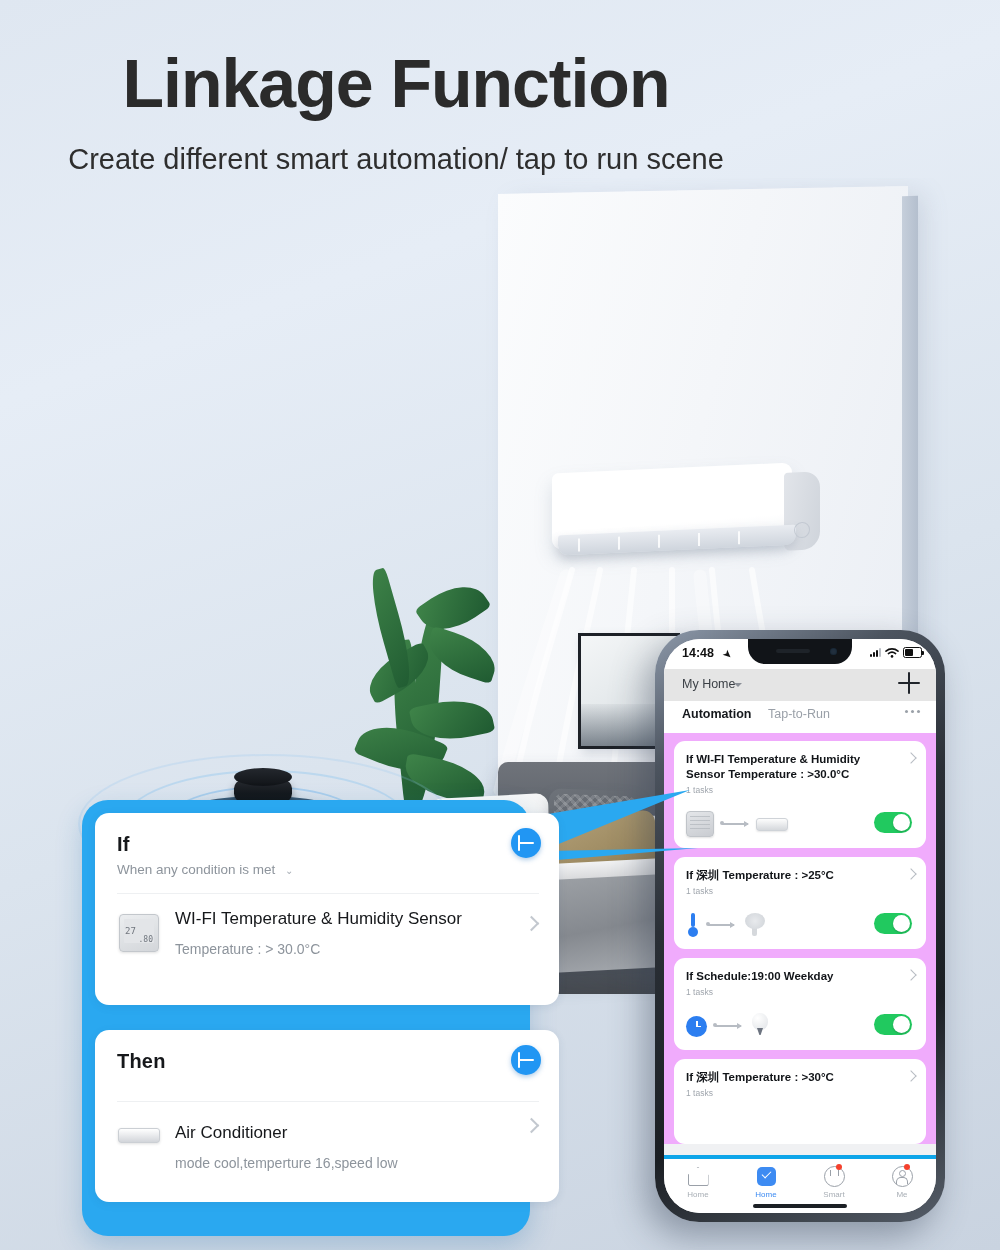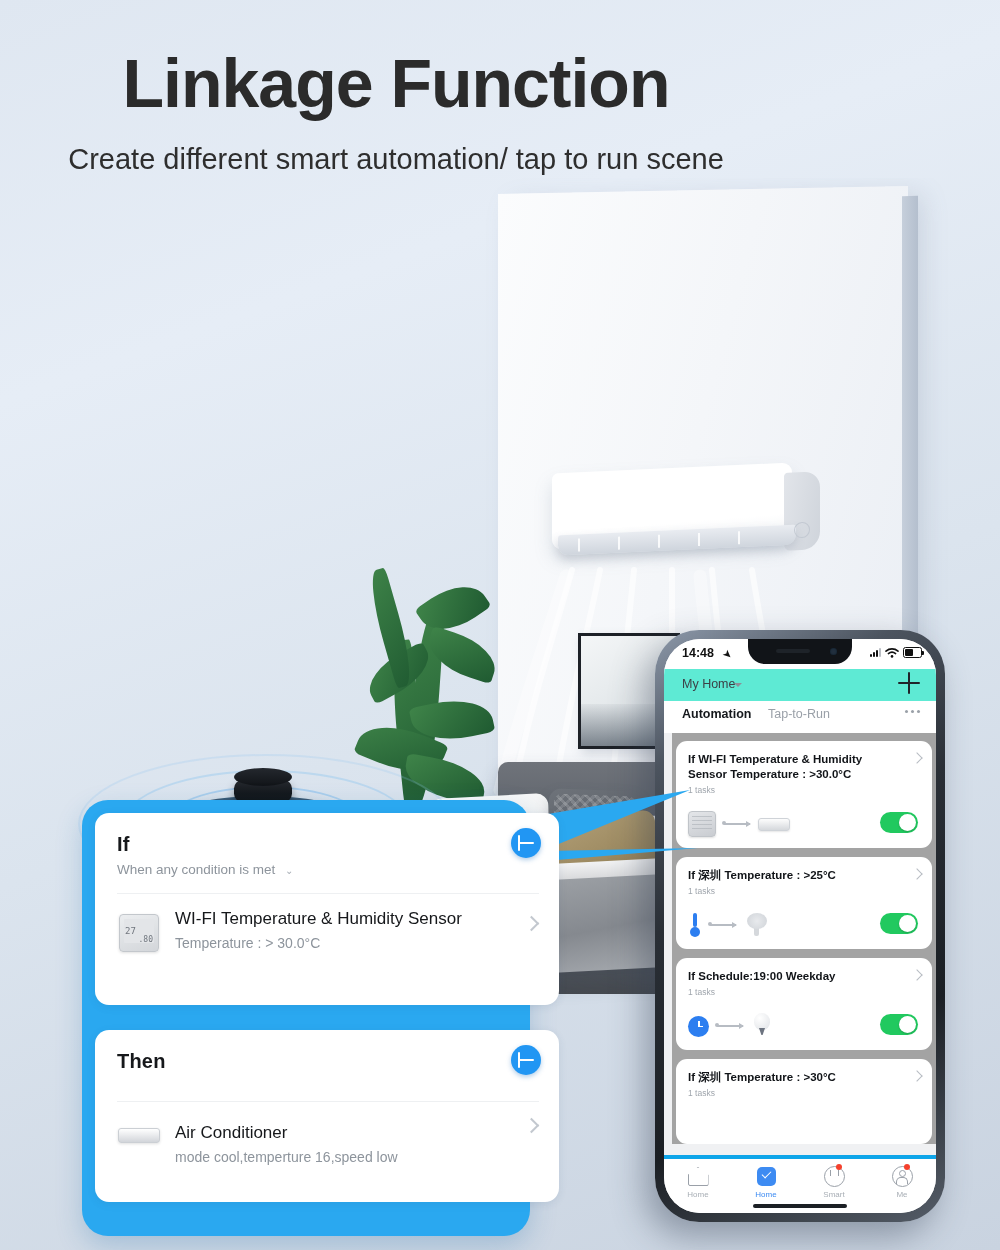--- a/index.html
+++ b/index.html
@@ -165,36 +165,36 @@
   .sig i{width:2px;background:#111;border-radius:1px;}
   .sig i:nth-child(1){height:3px;}
   .sig i:nth-child(2){height:5px;}
   .sig i:nth-child(3){height:7px;}
   .sig i:nth-child(4){height:9px;background:#b9bdc3;}
   .batt{width:17px;height:9px;border:1px solid #111;border-radius:2.5px;position:relative;}
   .batt::after{content:"";position:absolute;right:-3px;top:2.5px;width:1.6px;height:4px;background:#111;border-radius:0 1px 1px 0;}
   .batt i{position:absolute;left:1px;top:1px;bottom:1px;width:8px;background:#111;border-radius:1px;}
 
   .appbody{position:relative;background:#fff;}
-  .home-row{height:32px;position:relative;background:#5eead4;}
+  .home-row{height:32px;position:relative;background:#e5e5e5;}
   .home-name{position:absolute;left:18px;top:8px;font-size:12.5px;color:#3c4147;}
   .home-caret{position:absolute;left:70px;top:14px;width:0;height:0;border-left:4px solid transparent;border-right:4px solid transparent;border-top:4px solid #8b9098;}
   .plus-btn{position:absolute;right:16px;top:3px;width:22px;height:22px;}
   .plus-btn::before,.plus-btn::after{content:"";position:absolute;background:#20242a;border-radius:1px;}
   .plus-btn::before{left:0;top:10px;width:22px;height:2px;}
   .plus-btn::after{left:10px;top:0;width:2px;height:22px;}
 
   .tabs-row{height:32px;position:relative;background:#fff;}
   .tab{position:absolute;top:6px;font-size:12.5px;}
   .tab.active{left:18px;color:#15181c;font-weight:bold;}
   .tab.inactive{left:104px;color:#9aa0a8;}
   .dots{position:absolute;right:16px;top:9px;display:flex;gap:3px;}
   .dots i{width:3px;height:3px;border-radius:50%;background:#9aa0a8;}
 
-  .scroll-area{background:#a3a3a3;padding:8px 4px 0;margin-left:8px;}
+  .scroll-area{background:#f0abfc;padding:8px 10px 0;}
   .auto-card{background:#fff;border-radius:11px;margin-bottom:9px;padding:11px 12px 10px;position:relative;}
   .auto-title{font-size:11.5px;font-weight:bold;color:#111418;line-height:15px;padding-right:20px;}
   .auto-sub{font-size:8.5px;color:#a0a6ad;margin-top:3px;}
   .chev{position:absolute;right:11px;top:13px;width:7px;height:7px;border-right:1.6px solid #b7bcc3;border-top:1.6px solid #b7bcc3;transform:rotate(45deg);}
   .dev-row{display:flex;align-items:center;margin-top:15px;height:28px;position:relative;}
   .arrow-ico{width:26px;margin:0 8px;display:flex;align-items:center;}
   .arrow-ico .ln{flex:1;height:1.3px;background:#b7bcc3;position:relative;}
   .arrow-ico .ln::before{content:"";position:absolute;left:-2px;top:-2px;width:4px;height:4px;border-radius:50%;background:#b7bcc3;}
   .arrow-ico .ln::after{content:"";position:absolute;right:-1px;top:-2.4px;border-left:5px solid #b7bcc3;border-top:3px solid transparent;border-bottom:3px solid transparent;}
   .toggle{position:absolute;right:2px;top:2px;width:38px;height:21px;border-radius:11px;background:#21c95f;}
@@ -263,21 +263,21 @@
   .addbtn{position:absolute;right:18px;top:15px;width:30px;height:30px;border-radius:50%;
     background:#2196f3;box-shadow:0 2px 5px rgba(25,110,190,.35);}
   .addbtn::before,.addbtn::after{content:"";position:absolute;background:#fff;border-radius:1px;}
   .addbtn::before{left:7px;top:14px;width:16px;height:2.4px;}
   .addbtn::after{left:6.8px;top:7px;width:2.4px;height:16px;}
   .divider{height:1px;background:#eef0f2;margin:16px 20px 0 22px;}
   .item-row{position:relative;padding:14px 44px 0 22px;display:flex;align-items:flex-start;}
   .item-ico{width:44px;flex:0 0 44px;display:flex;align-items:center;justify-content:center;padding-top:6px;}
   .item-txt{flex:1;padding-left:14px;}
   .item-name{font-size:17px;color:#16181b;line-height:22px;}
-  .item-desc{font-size:14px;color:#8d949c;margin-top:5px;}
+  .item-desc{font-size:14px;color:#8d949c;margin-top:11px;}
   .item-chev{position:absolute;right:22px;top:24px;width:9px;height:9px;
     border-right:2px solid #c3c8cf;border-top:2px solid #c3c8cf;transform:rotate(45deg);}
 
   .big-sensor{width:38px;height:36px;border-radius:4px;background:linear-gradient(160deg,#eceef0,#d3d6da);
     border:1px solid #c3c7cc;position:relative;box-shadow:0 1px 3px rgba(0,0,0,.13);}
   .big-sensor .lcd{position:absolute;left:4px;top:4px;right:4px;bottom:8px;background:#e3e5e8;border-radius:1px;}
   .big-sensor .n1{position:absolute;left:5px;top:11px;font-size:9px;color:#70767e;font-family:"DejaVu Sans Mono",monospace;}
   .big-sensor .n2{position:absolute;right:5px;top:20px;font-size:8px;color:#70767e;font-family:"DejaVu Sans Mono",monospace;}
   .big-ac{width:40px;height:13px;border-radius:3px;background:linear-gradient(180deg,#ffffff,#d2d5da);
     border:1px solid #cbcfd4;box-shadow:0 1px 3px rgba(0,0,0,.12);}

